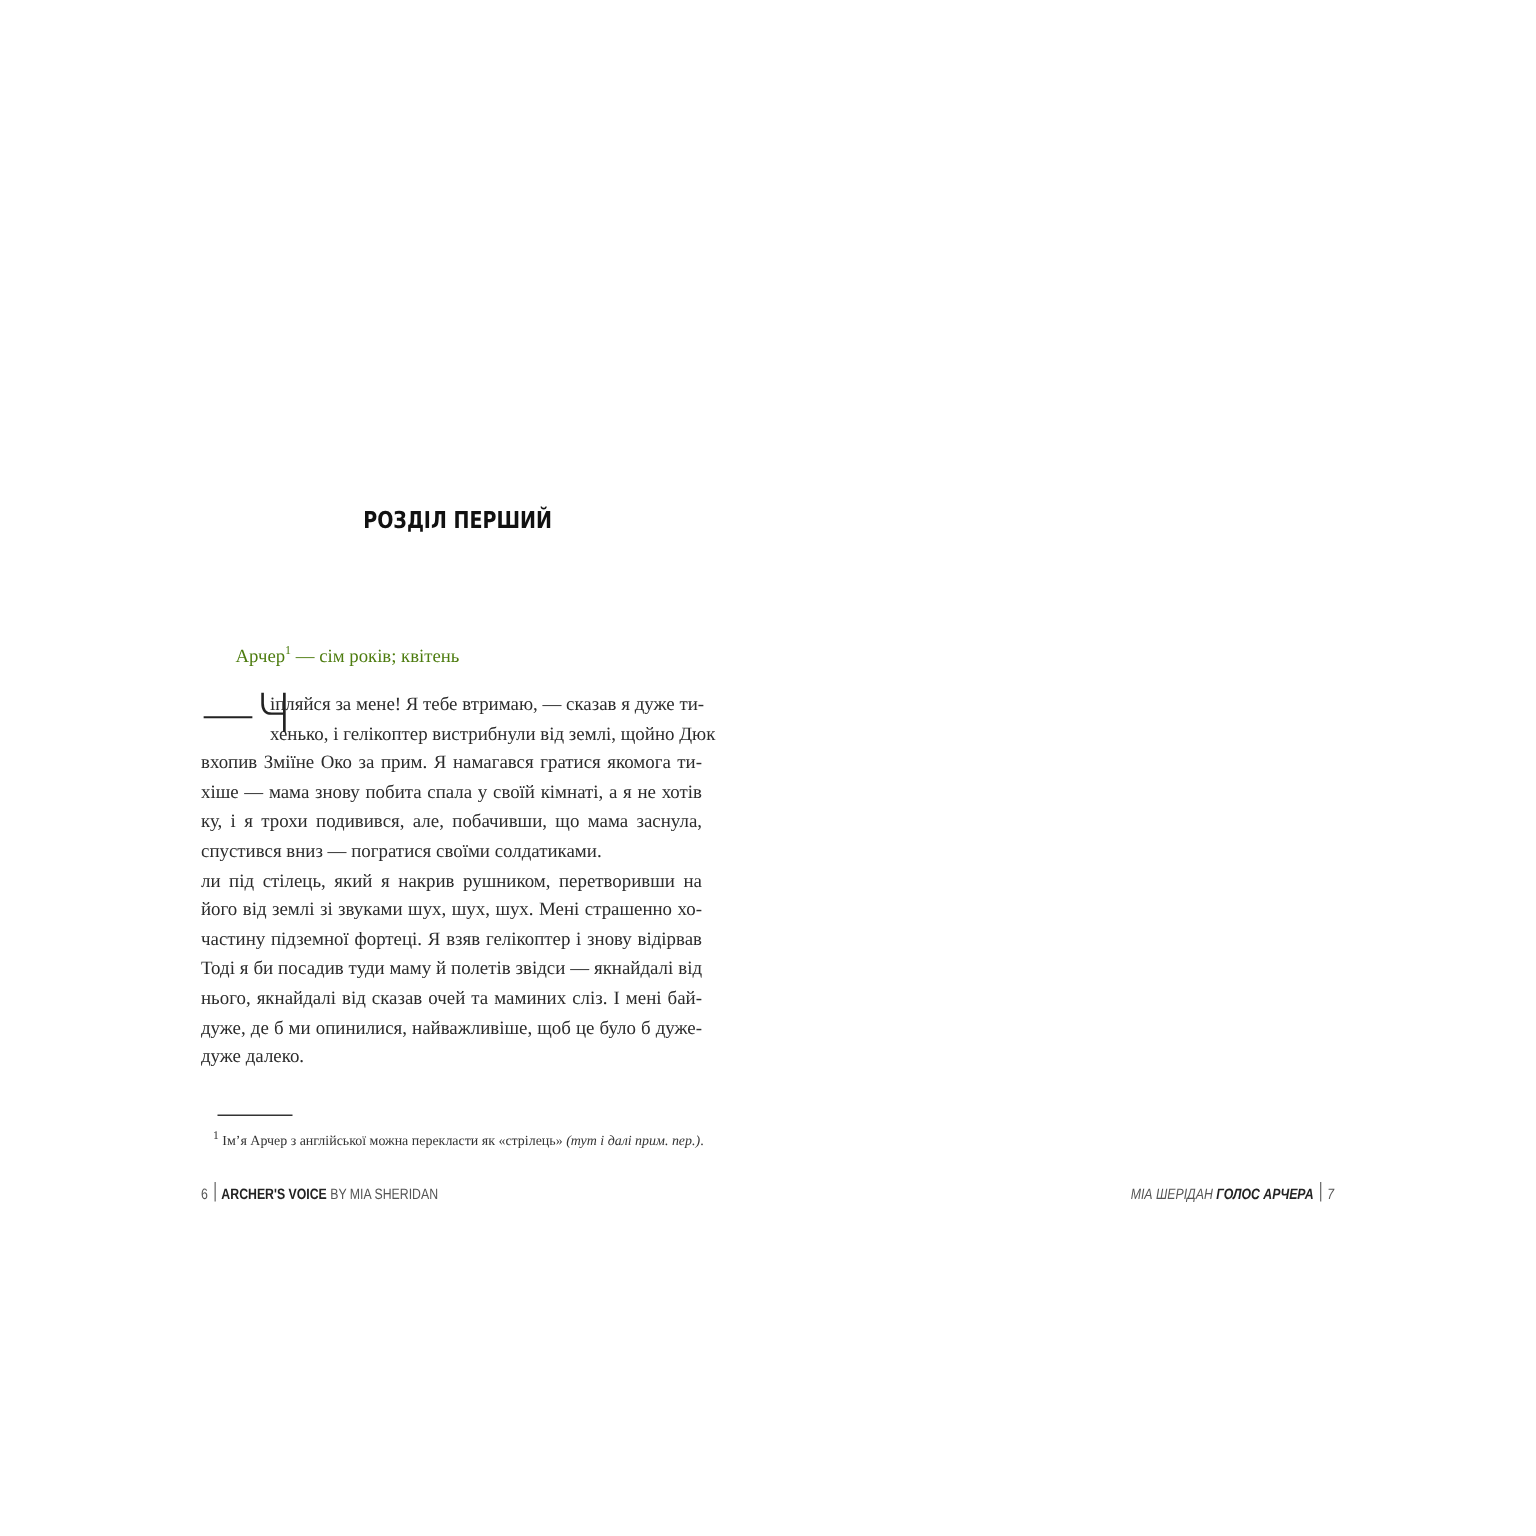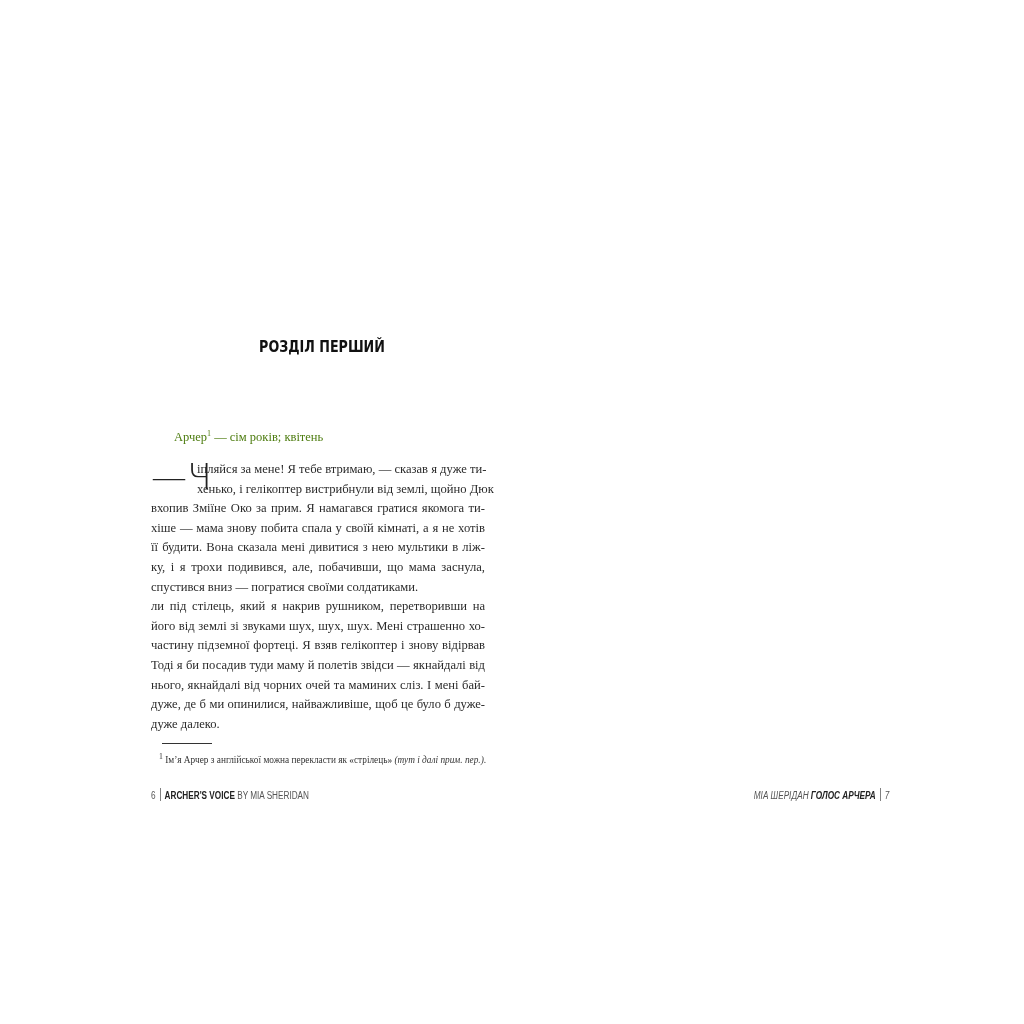--- a/index.html
+++ b/index.html
@@ -1,19 +1,19 @@
 <!DOCTYPE html>
 <html><head>
   <meta charset="utf-8">
   <style>
     html, body { margin: 0; padding: 0; background: #ffffff; }
     body { width: 1024px; height: 1024px; position: relative; overflow: hidden;
            font-family: "Liberation Serif", "DejaVu Serif", serif; color: #2a2a2a; }
     .page { position: absolute; top: 0; height: 1024px; }
-    .page-left { left: 17px; width: 512px; }
+    .page-left { left: 0; width: 512px; }
     .page-right { left: 512px; width: 512px; font-style: italic; }
 
     .chapter-title { position: absolute; top: 338px; left: 135px; width: 340px; text-align: center;
       font-family: "DejaVu Sans", "Liberation Sans", sans-serif; font-weight: bold; font-size: 15.5px;
       letter-spacing: 0; color: #111; transform: scaleX(0.82); transform-origin: center; }
 
     .epigraph { position: absolute; top: 429px; left: 157px; font-size: 12.5px; color: #4d7c0f; }
     .epigraph sup { font-size: 8px; }
 
     .body-text { font-size: 12.6px; line-height: 19.6px; text-align: justify; color: #2b2b2b; }
@@ -48,30 +48,29 @@
 
   <div class="epigraph"><span>Арчер</span><sup>1</sup><span> — сім років; квітень</span></div>
 
   <div class="left-body body-text">
     <div class="dropcap-wrap">
       <span class="dropcap"><span>—</span><span>Ч</span></span>
       <span class="line dc-line">іпляйся за мене! Я тебе втримаю, — сказав я дуже ти-</span>
       <span class="line dc-line">хенько, і гелікоптер вистрибнули від землі, щойно Дюк</span>
       <span class="line">вхопив Зміїне Око за прим. Я намагався гратися якомога ти-</span>
       <span class="line">хіше — мама знову побита спала у своїй кімнаті, а я не хотів</span>
-      <span class="line">її будити. Вона сказала мені дивитися з нею мультики в ліж-</span>
       <span class="line">ку, і я трохи подивився, але, побачивши, що мама заснула,</span>
       <span class="line last">спустився вниз — погратися своїми солдатиками.</span>
     </div>
     <div>
       <span class="line">ли під стілець, який я накрив рушником, перетворивши на</span>
       <span class="line">його від землі зі звуками шух, шух, шух. Мені страшенно хо-</span>
       <span class="line">частину підземної фортеці. Я взяв гелікоптер і знову відірвав</span>
       <span class="line">Тоді я би посадив туди маму й полетів звідси — якнайдалі від</span>
-      <span class="line">нього, якнайдалі від чорних очей та маминих сліз. І мені бай-</span>
+      <span class="line">нього, якнайдалі від сказав очей та маминих сліз. І мені бай-</span>
       <span class="line">дуже, де б ми опинилися, найважливіше, щоб це було б дуже-</span>
       <span class="line last">дуже далеко.</span>
     </div>
   </div>
 
   <div class="fn-rule"></div>
   <div class="footnote"><sup>1</sup><span> Ім’я Арчер з англійської можна перекласти як «стрілець» </span><span class="fn-i">(тут і далі прим. пер.)</span><span>.</span></div>
 
   <div class="folio folio-left"><span class="narrow"><span>6</span><span class="sep"></span><span class="strong">ARCHER'S VOICE</span> <span>BY MIA SHERIDAN</span></span></div>
 </div>

